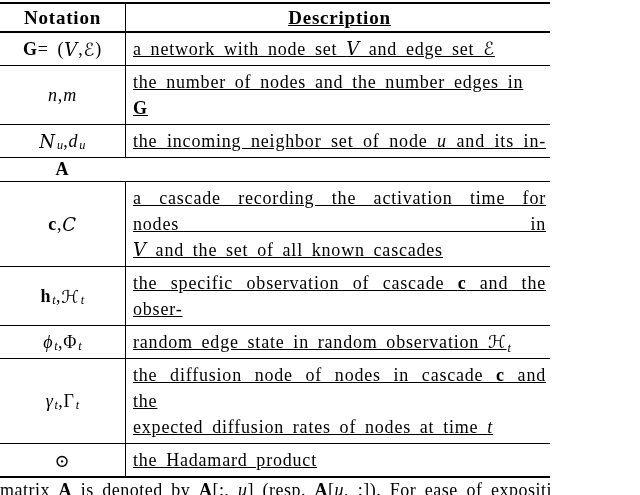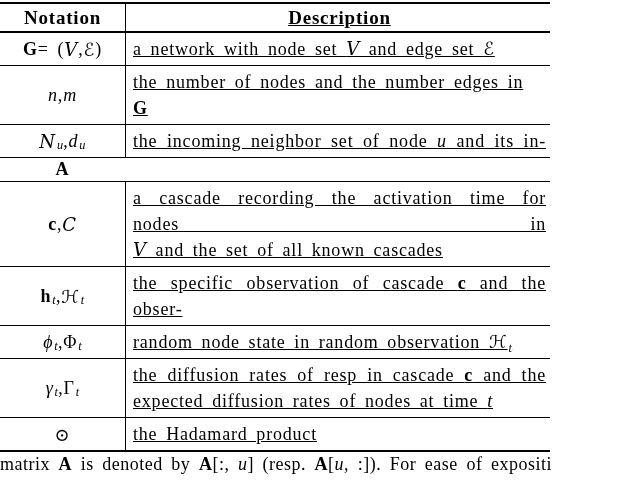--- a/index.html
+++ b/index.html
@@ -145,33 +145,33 @@
       </div>
       <div class="row">
         <div class="ncell">
           <span class="s-i">ϕ</span>
           <span class="s-sub">t</span>
           <span>, </span>
           <span>Φ</span>
           <span class="s-sub">t</span>
         </div>
         <div class="dcell">
-          <div class="dline"><span>random node state in random observation </span><span class="s-lk">ℋ</span><span class="s-sub">t</span></div>
+          <div class="dline"><span>random edge state in random observation </span><span class="s-lk">ℋ</span><span class="s-sub">t</span></div>
         </div>
       </div>
       <div class="row">
         <div class="ncell">
           <span class="s-i">γ</span>
           <span class="s-sub">t</span>
           <span>, </span>
           <span>Γ</span>
           <span class="s-sub">t</span>
         </div>
         <div class="dcell">
-          <div class="dline jfull"><span>the diffusion rates of resp in cascade </span><span class="s-b">c</span><span> and the</span></div>
+          <div class="dline jfull"><span>the diffusion node of nodes in cascade </span><span class="s-b">c</span><span> and the</span></div>
           <div class="dline"><span>expected diffusion rates of nodes at time </span><span class="s-i">t</span></div>
         </div>
       </div>
       <div class="row">
         <div class="ncell">
           <span class="s-lk">⊙</span>
         </div>
         <div class="dcell">
           <div class="dline"><span>the Hadamard product</span></div>
         </div>

